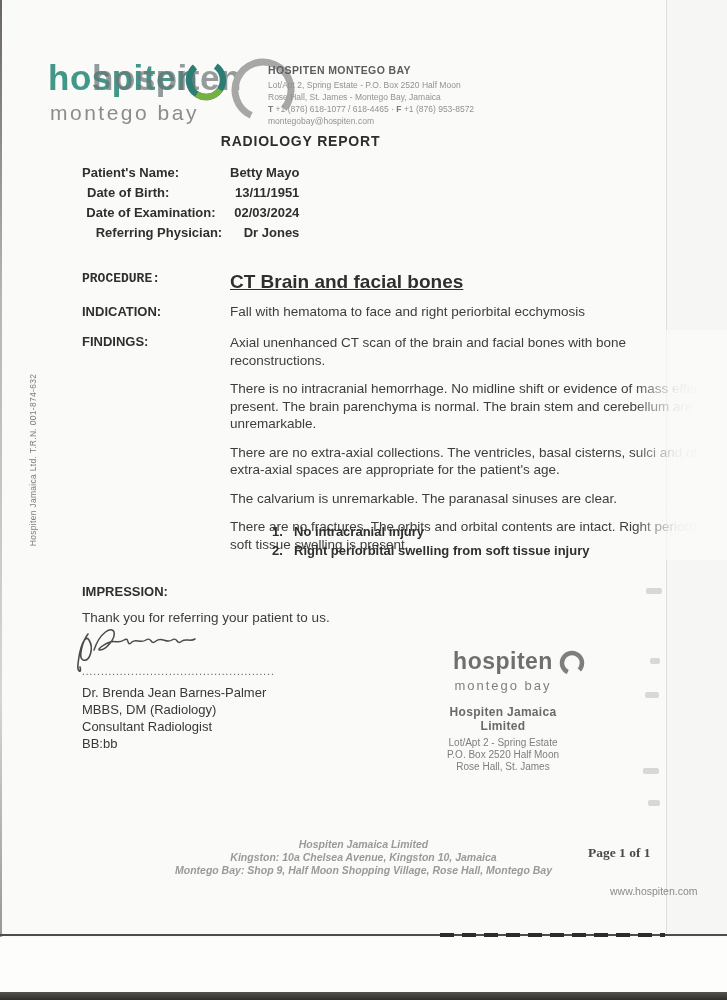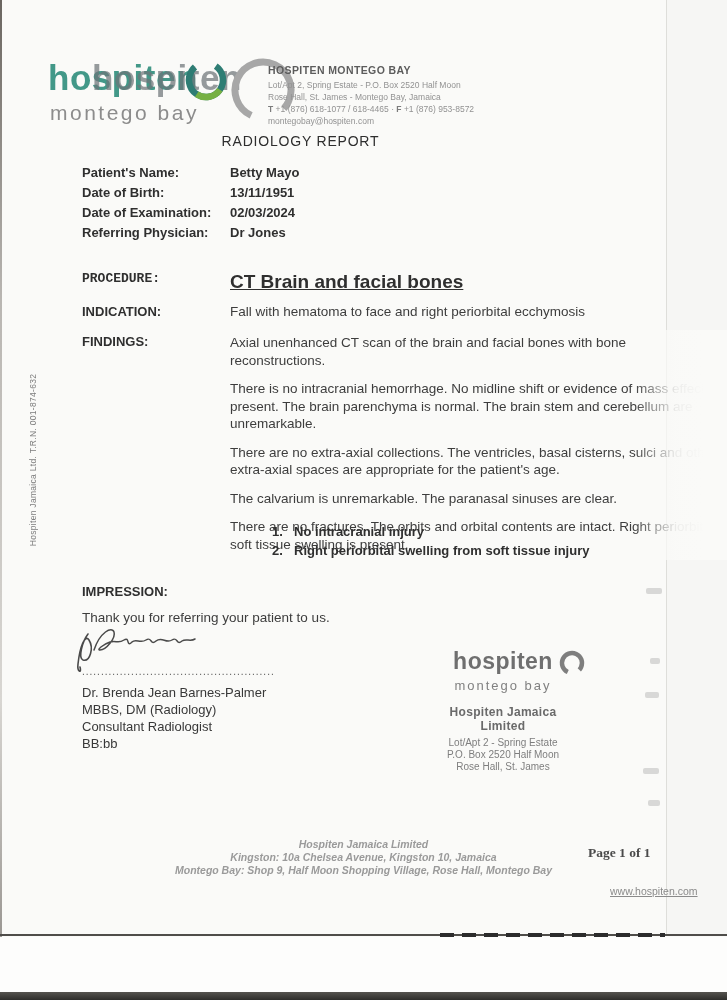--- a/index.html
+++ b/index.html
@@ -31,25 +31,25 @@
   .brand-ring{position:absolute;left:138px;top:-2px;}
   .brand-sub{position:absolute;left:6px;top:43px;font-size:21px;letter-spacing:2.5px;color:#8c8c8c;}
 
   
   .big-ring{left:228px;top:52px;}
   .contact{left:268px;top:65px;width:280px;line-height:11px;}
   .contact .cname{font-size:10.5px;font-weight:bold;color:#5c5c5c;letter-spacing:0.4px;margin-bottom:4px;}
   .contact .cline{font-size:8.5px;color:#929292;margin-bottom:1px;}
   .contact .blabel{font-weight:bold;color:#7c7c7c;}
 
-  .doc-title{left:0;top:133px;width:601px;text-align:center;font-size:14px;font-weight:normal;letter-spacing:0.8px;color:#2e2e2e;}
+  .doc-title{left:0;top:133px;width:601px;text-align:center;font-size:14px;font-weight:bold;letter-spacing:0.8px;color:#2e2e2e;}
 
   
   .patient{left:82px;top:162px;font-size:13px;font-weight:bold;color:#2f2f2f;}
-  .prow{display:flex;height:20px;align-items:center;}
+  .prow{display:flex;height:20px;align-items:center;justify-content:flex-end;}
   .plabel{width:148px;}
   .pvalue{}
 
   
   .sec-label{font-size:13px;font-weight:bold;color:#2f2f2f;}
   .proc-label{left:82px;top:271px;font-family:Liberation Mono, monospace;}
   .proc-value{left:230px;top:271px;font-size:19px;font-weight:bold;text-decoration:underline;color:#2f2f2f;}
   .ind-label{left:82px;top:304px;}
   .ind-value{left:230px;top:304px;font-size:13.5px;color:#3d3d3d;}
   .fin-label{left:82px;top:334px;}
@@ -74,21 +74,21 @@
   .stamp-brand{font-size:23px;font-weight:bold;color:#6f6f6f;letter-spacing:0.5px;}
   .stamp-ring{position:absolute;top:1px;margin-left:5px;}
   .stamp-sub{font-size:13px;letter-spacing:2px;color:#818181;margin-top:0px;}
   .stamp-company{font-size:12px;font-weight:bold;color:#6a6a6a;margin-top:12px;letter-spacing:0.3px;}
   .stamp-line{font-size:10px;font-weight:normal;color:#7e7e7e;line-height:12px;}
   .stamp-line.first{margin-top:4px;}
 
   
   .footer{left:0;top:838px;width:727px;text-align:center;font-style:italic;font-weight:bold;color:#9a9a9a;font-size:10.5px;line-height:13px;}
   .pagenum{left:588px;top:845px;font-family:"Liberation Serif","DejaVu Serif",serif;font-size:13.5px;color:#4a4a4a;font-weight:bold;}
-  .website{left:610px;top:885px;font-size:10.5px;color:#8a8a8a;text-decoration:underline;}
+  .website{left:610px;top:885px;font-size:10.5px;color:#8a8a8a;}
 
   
   .trn{left:-77px;top:455px;width:220px;text-align:center;font-size:8.5px;color:#7d7d7d;transform:rotate(-90deg);letter-spacing:0.3px;}
 </style>
 </head>
 <body>
 
 <div class="abs right-margin"></div>
 <div class="abs right-page-line"></div>
 <div class="abs left-edge"></div>

